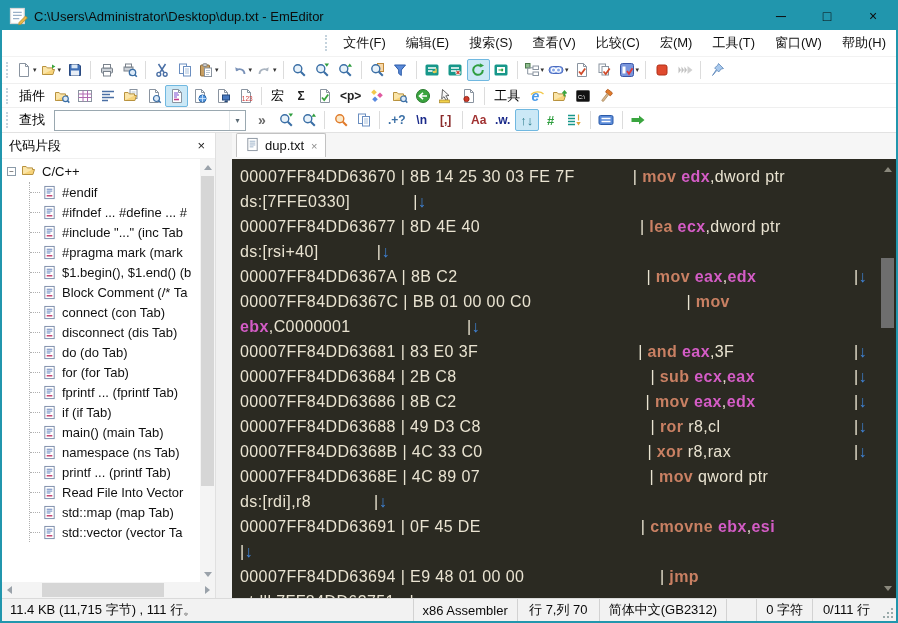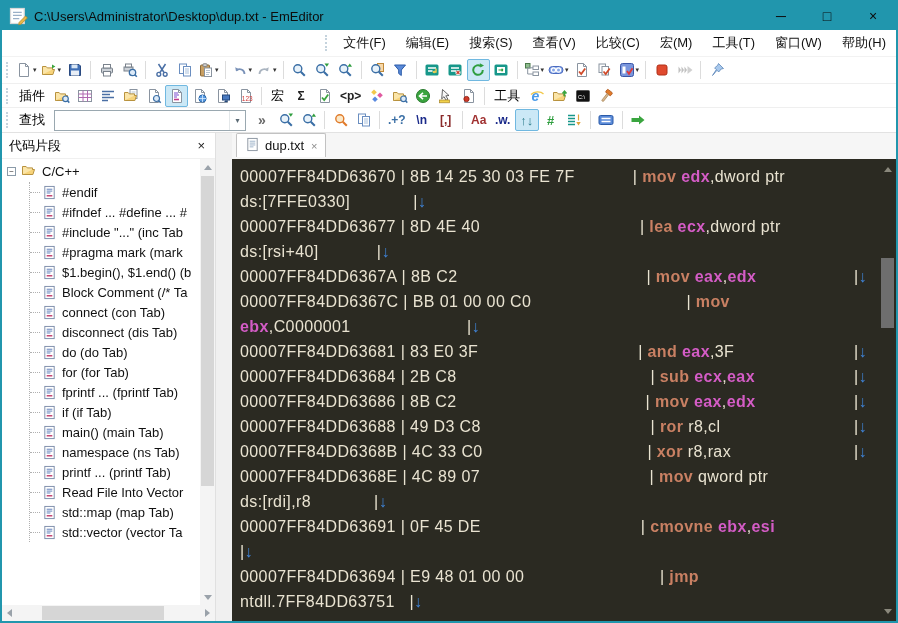--- a/index.html
+++ b/index.html
@@ -761,13 +761,25 @@
             </span>
           <span class="ed-vthumb"></span>
           <span class="ed-arr bot">
               <span class="etri-dn"></span>
             </span>
         </div>
       </div>
     </div>
   </div>
 
+  <div class="status">
+    <span class="st-left">11.4 KB (11,715 字节) , 111 行。</span>
+    <span id="status-segs" style="display:flex;height:100%;">
+        <span class="st-seg" style="min-width: 104px;">x86 Assembler</span>
+        <span class="st-seg" style="min-width: 82px;">行 7,列 70</span>
+        <span class="st-seg" style="min-width: 126px;">简体中文(GB2312)</span>
+        <span class="st-seg" style="min-width: 30px;"></span>
+        <span class="st-seg" style="min-width: 54px;">0 字符</span>
+        <span class="st-seg" style="min-width: 68px;">0/111 行</span>
+      </span>
+    <span class="st-grip"></span>
+  </div>
 </div>
 
 </body></html>

